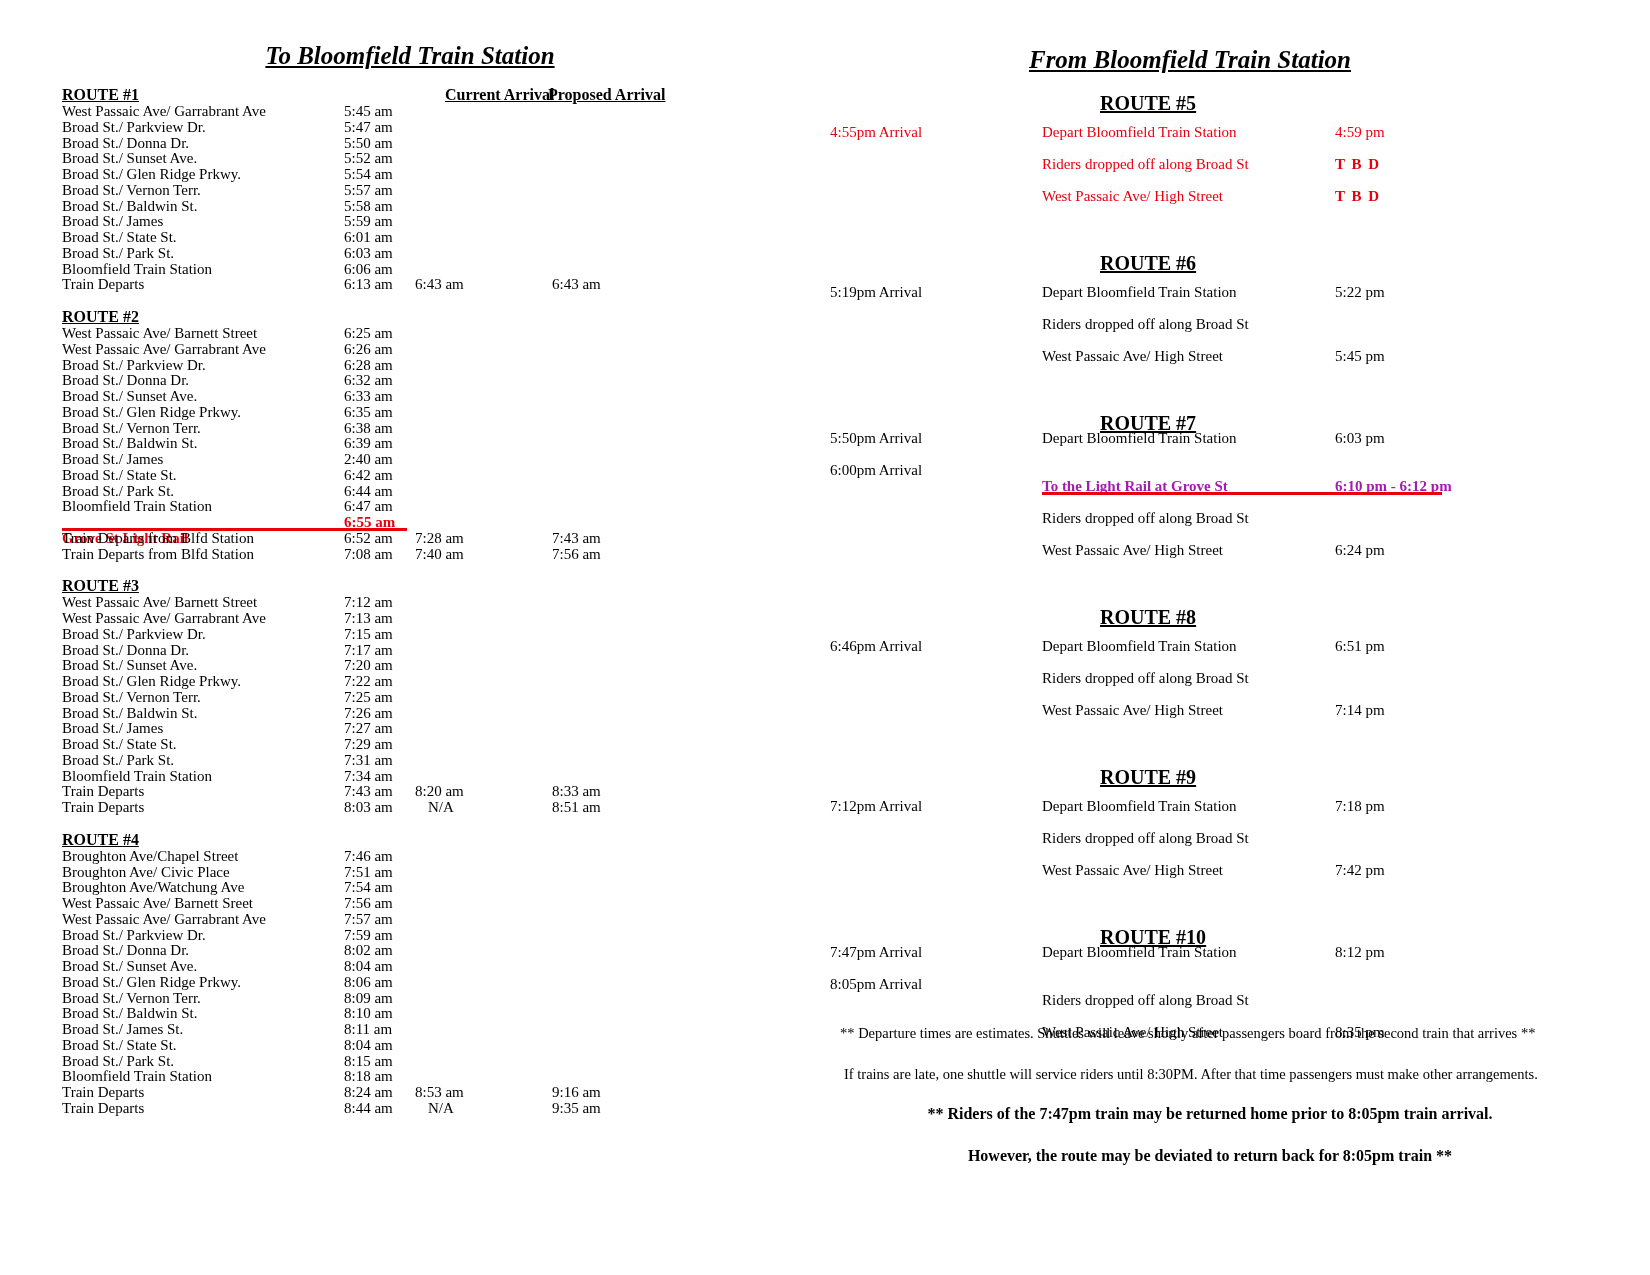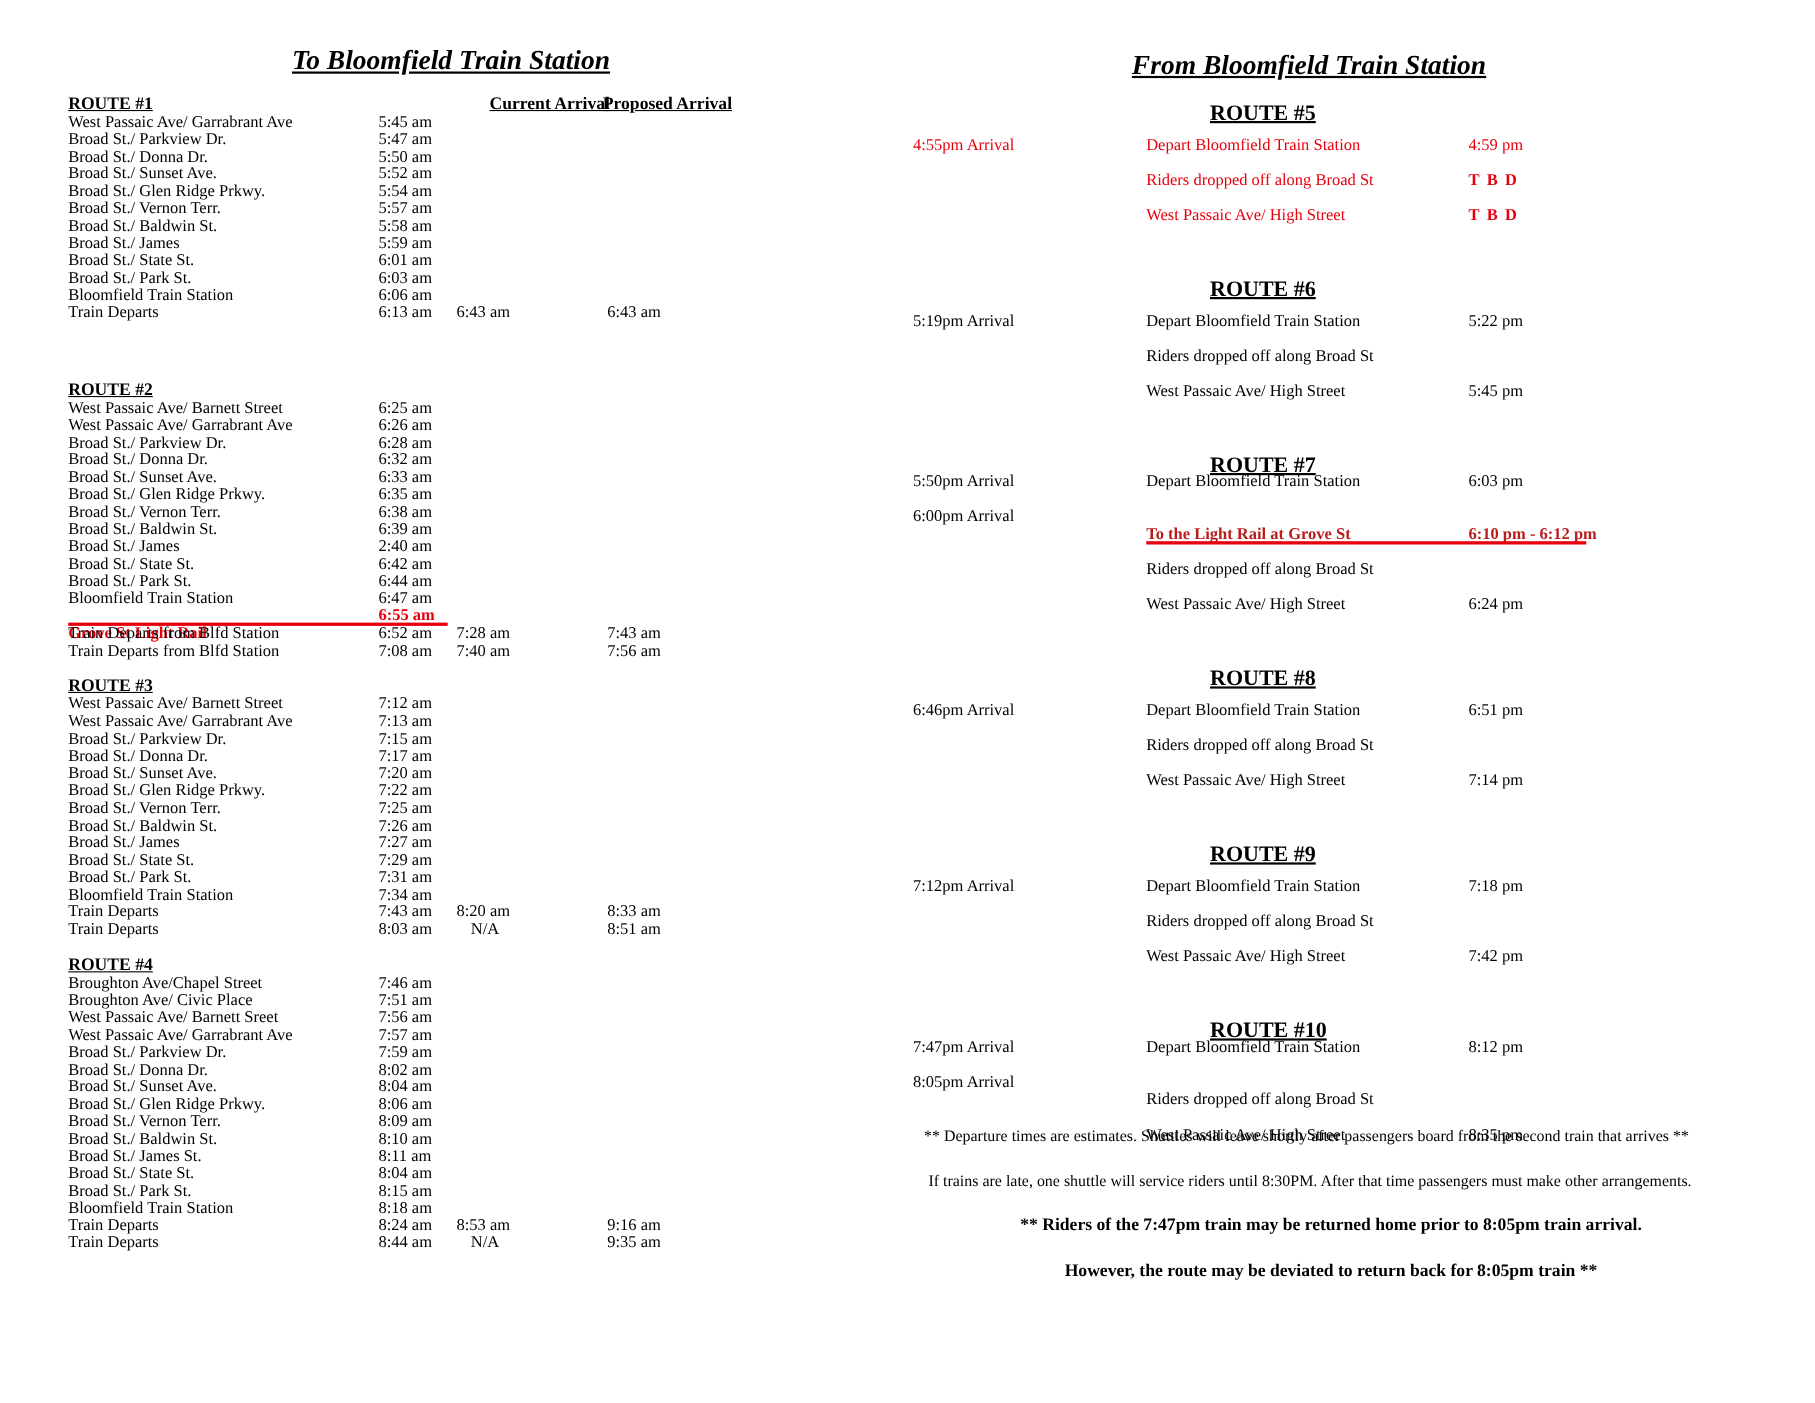--- a/index.html
+++ b/index.html
@@ -73,21 +73,21 @@
   }
   .rrow{
     position:relative;height:16px;font-size:15px;white-space:nowrap;
   }
   .rrow .arrival{position:absolute;left:40px;top:0;}
   .rrow .desc{position:absolute;left:252px;top:0;}
   .rrow .rtime{position:absolute;left:545px;top:0;}
   .rrow.red{color:#e8000d;}
   .rrow.red .desc,.rrow.red .rtime,.rrow.red .arrival{color:#e8000d;}
   .rrow.red-bold{color:#e8000d;font-weight:bold;}
-  .rrow.red-bold .desc,.rrow.red-bold .rtime{color:#b91c1c;font-weight:bold;}
+  .rrow.red-bold .desc,.rrow.red-bold .rtime{color:#a21caf;font-weight:bold;}
   .rredbar{
     position:absolute;left:252px;top:14px;width:400px;height:2.5px;background:#e8000d;
   }
   .tbd{letter-spacing:1.5px;font-weight:bold;}
 
   
   #footnotes{position:absolute;left:840px;top:1025px;width:740px;}
   .fn{font-size:14.5px;white-space:nowrap;}
   .fn1{margin-top:0;}
   .fn2{margin-top:24px;margin-left:4px;}
@@ -155,21 +155,21 @@
         </div>
         <div class="stop-row">
           <span class="stop-name">Train Departs</span>
           <span class="stop-time">6:13 am</span>
           <span class="cur-arr">6:43 am</span>
           <span class="prop-arr">6:43 am</span>
         </div>
       </div>
       <div class="route-block">
         <div class="route-gap"></div>
-        <div class="stop-row" style="height: 17px; margin-top: 38px;"><div class="route-label">ROUTE #2</div></div>
+        <div class="stop-row" style="height: 17px;"><div class="route-label">ROUTE #2</div></div>
         <div class="stop-row">
           <span class="stop-name">West Passaic Ave/ Barnett Street</span>
           <span class="stop-time">6:25 am</span>
         </div>
         <div class="stop-row">
           <span class="stop-name">West Passaic Ave/ Garrabrant Ave</span>
           <span class="stop-time">6:26 am</span>
         </div>
         <div class="stop-row">
           <span class="stop-name">Broad St./ Parkview Dr.</span>
@@ -296,20 +296,24 @@
       <div class="route-block">
         <div class="route-gap"></div>
         <div class="stop-row" style="height: 17px;"><div class="route-label">ROUTE #4</div></div>
         <div class="stop-row">
           <span class="stop-name">Broughton Ave/Chapel Street</span>
           <span class="stop-time">7:46 am</span>
         </div>
         <div class="stop-row">
           <span class="stop-name">Broughton Ave/ Civic Place</span>
           <span class="stop-time">7:51 am</span>
+        </div>
+        <div class="stop-row">
+          <span class="stop-name">Broughton Ave/Watchung Ave</span>
+          <span class="stop-time">7:54 am</span>
         </div>
         <div class="stop-row">
           <span class="stop-name">West Passaic Ave/ Barnett Sreet</span>
           <span class="stop-time">7:56 am</span>
         </div>
         <div class="stop-row">
           <span class="stop-name">West Passaic Ave/ Garrabrant Ave</span>
           <span class="stop-time">7:57 am</span>
         </div>
         <div class="stop-row">

